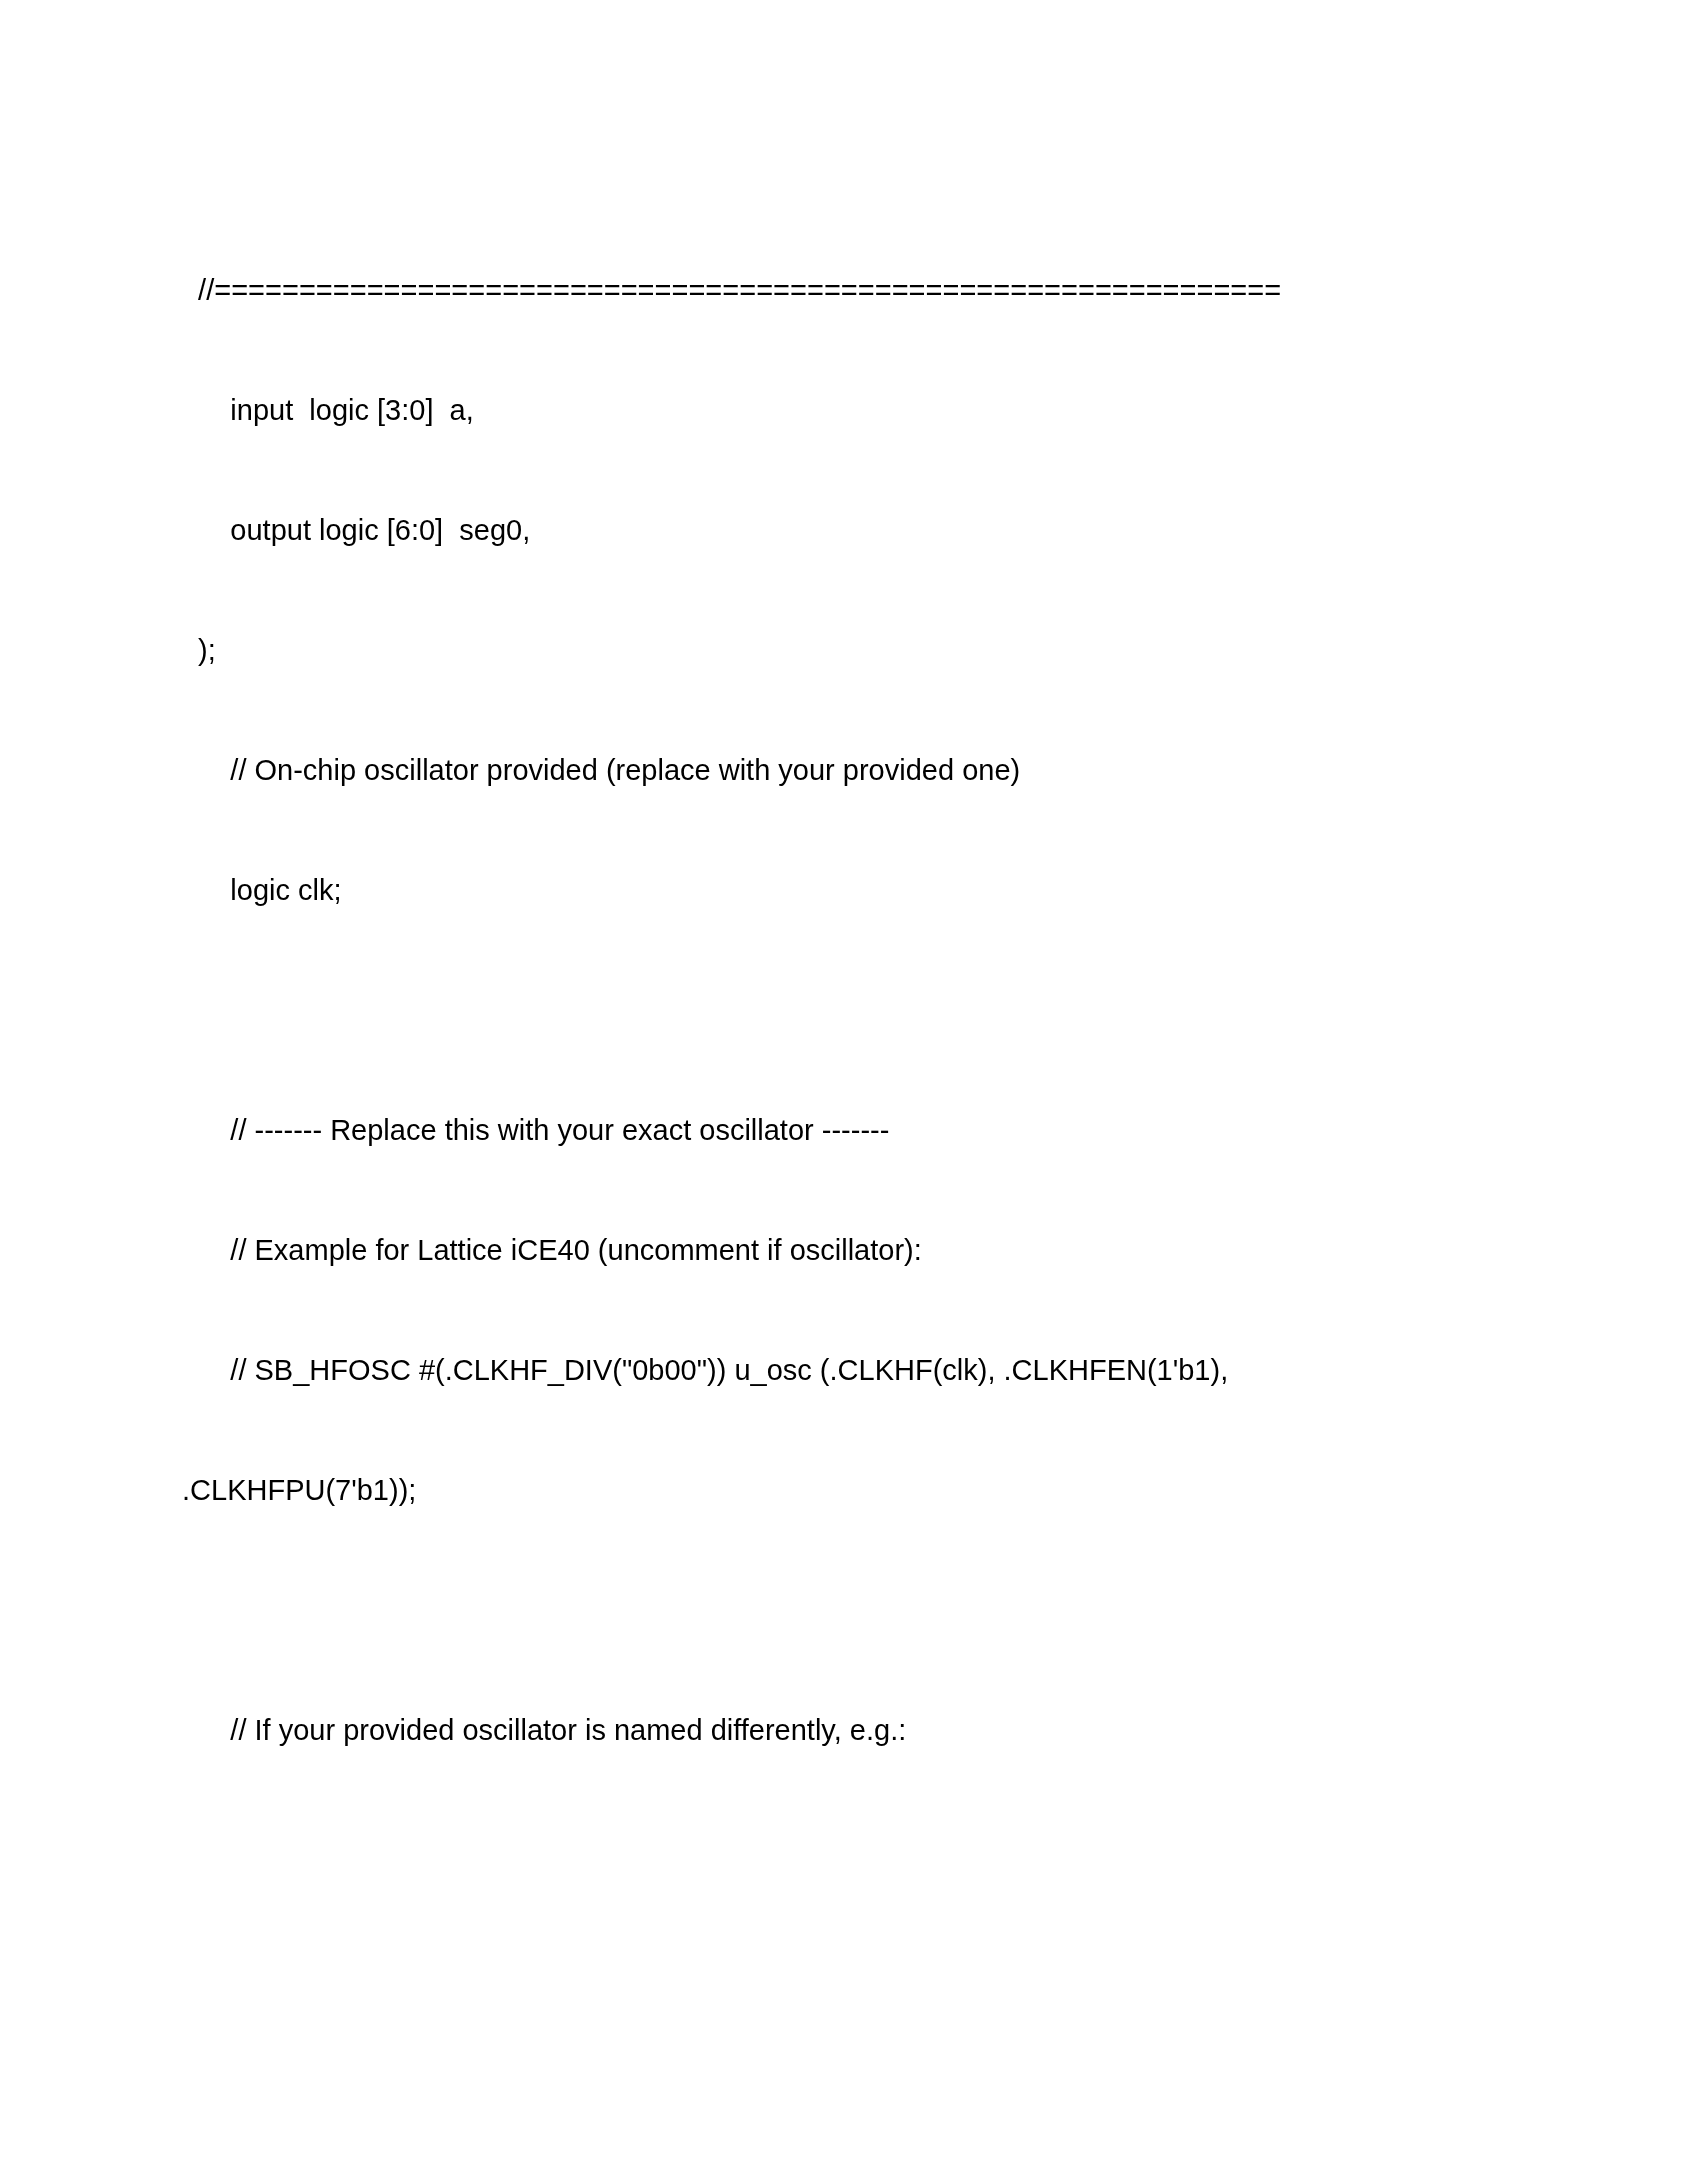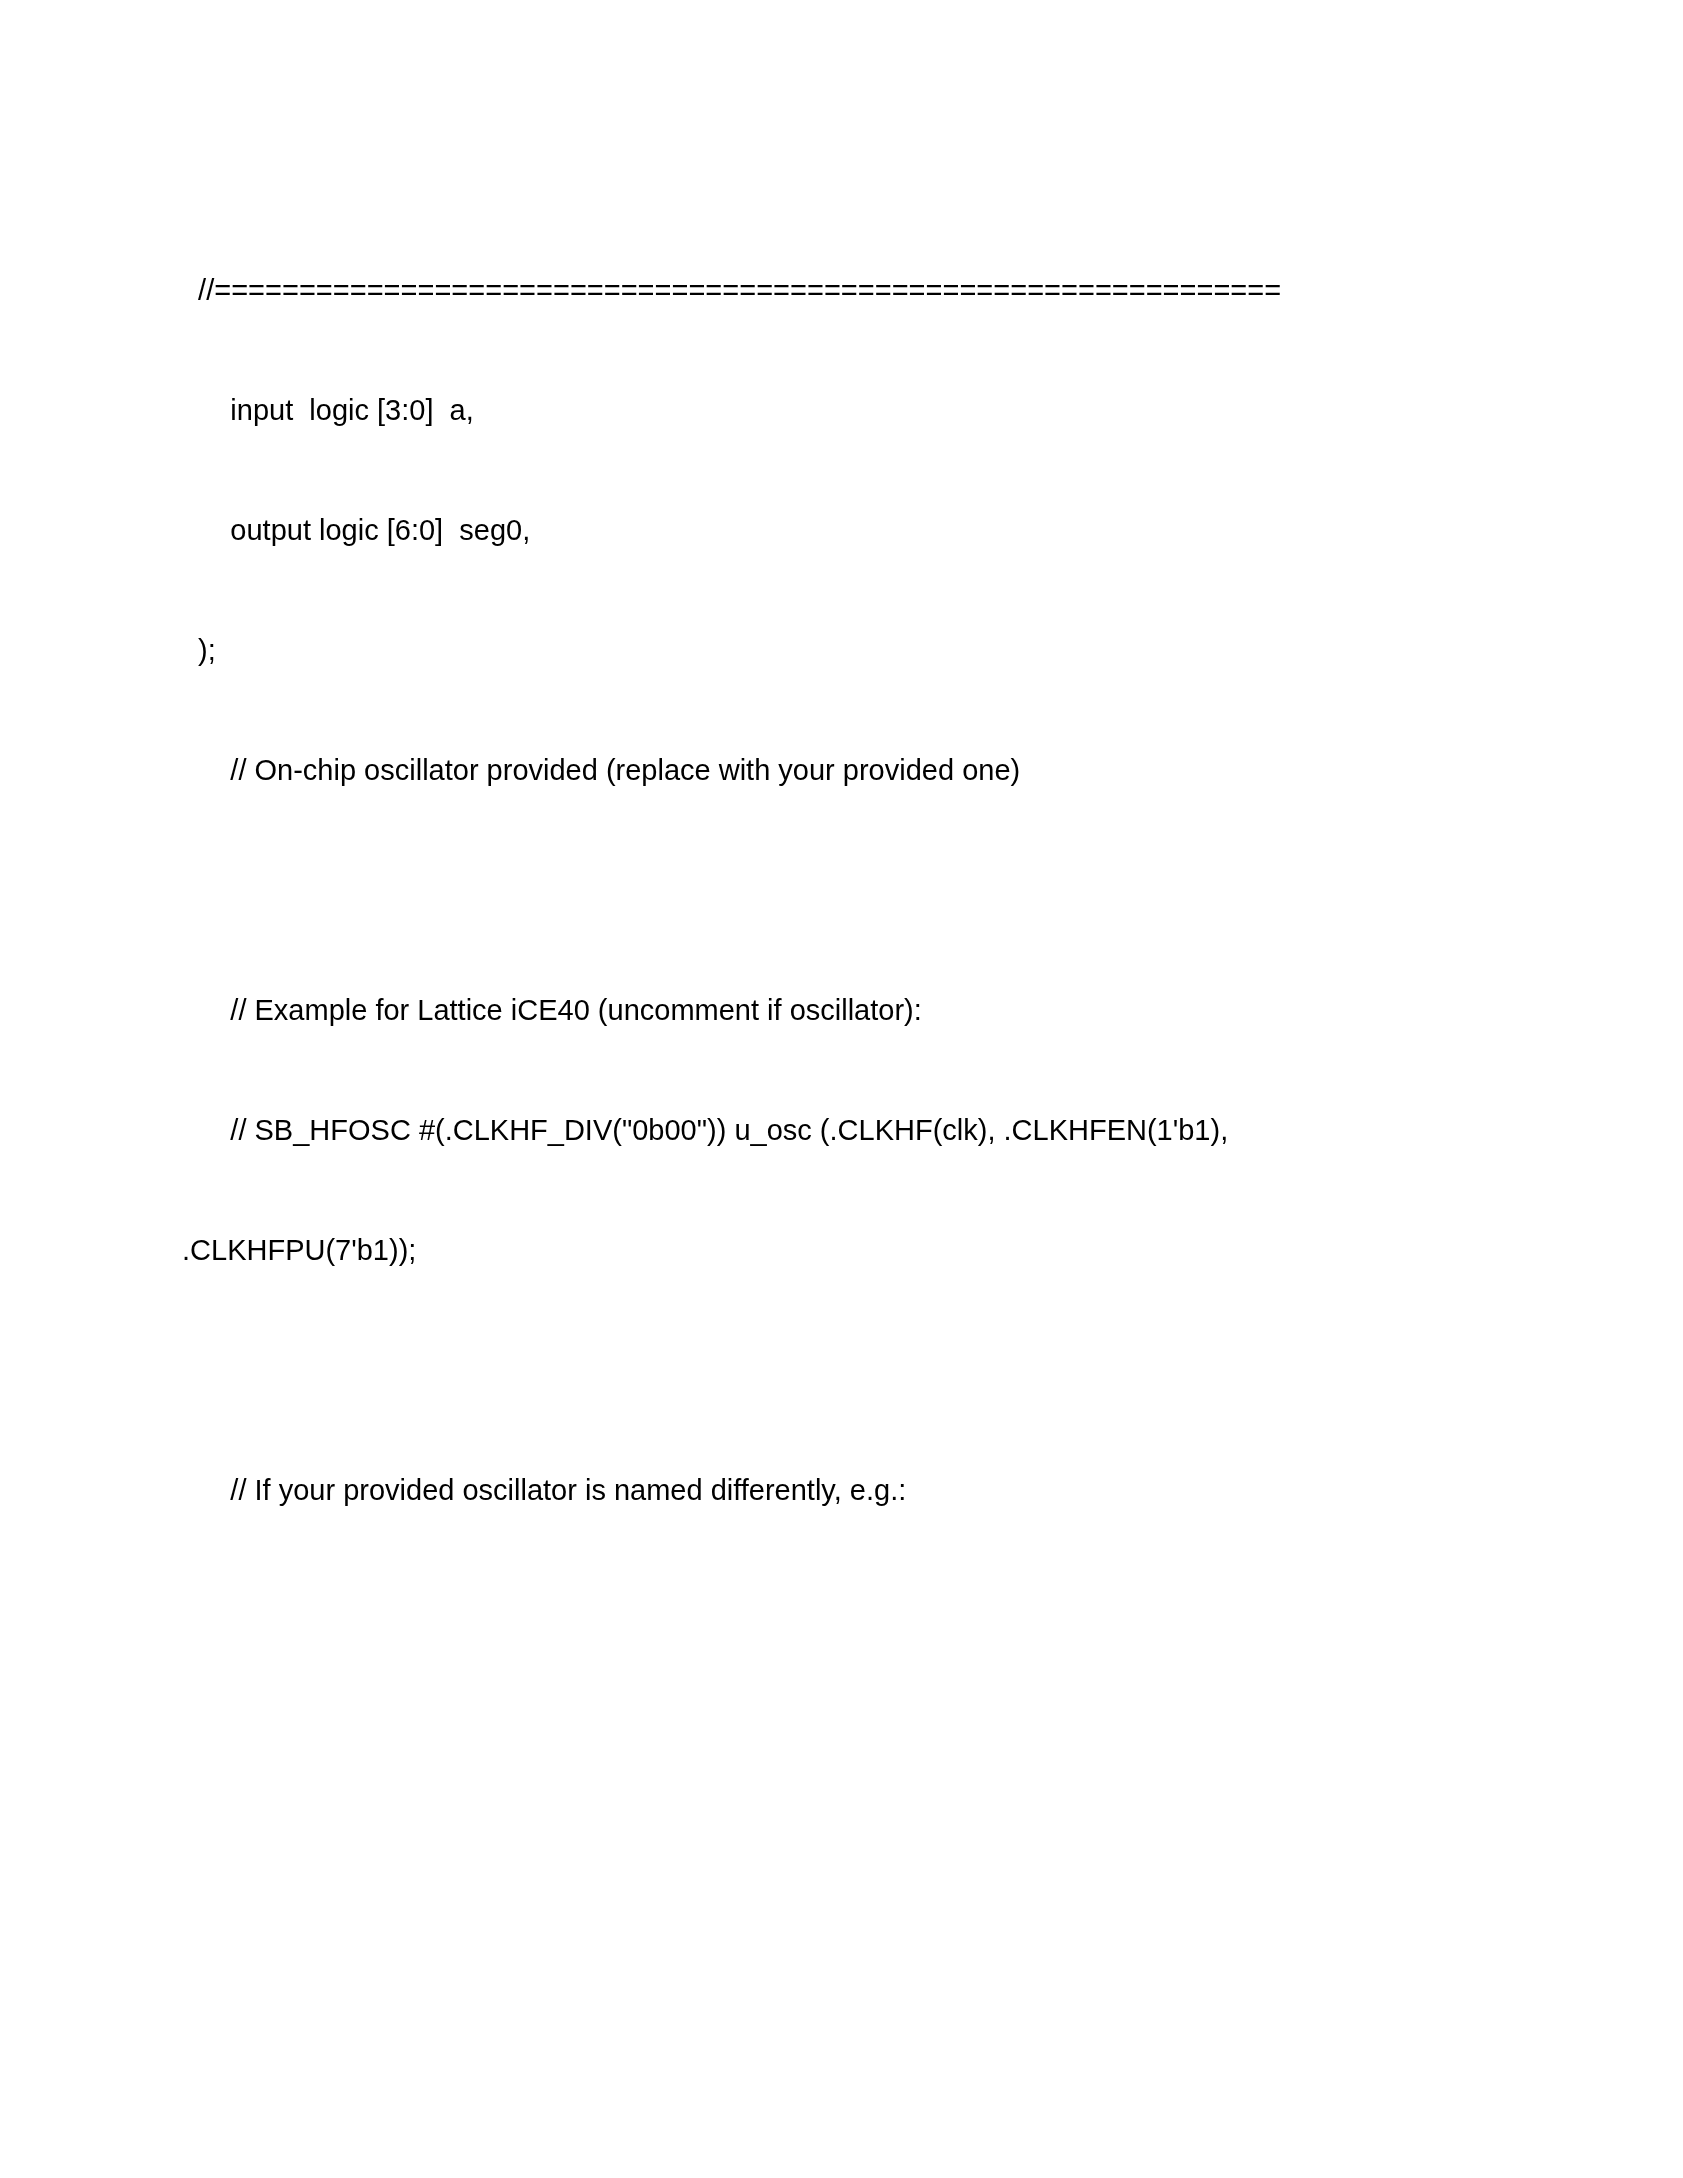--- a/index.html
+++ b/index.html
@@ -34,21 +34,23 @@
 </head>
 <body>
 
 <div class="page">
   <div class="code">
     <div class="line">  //===============================================================</div>
     <div class="line">      input  logic [3:0]  a,</div>
     <div class="line">      output logic [6:0]  seg0,</div>
     <div class="line">  );</div>
     <div class="line">      // On-chip oscillator provided (replace with your provided one)</div>
+    <div class="line">      logic clk;</div>
     <div class="line"></div>
+    <div class="line">      // ------- Replace this with your exact oscillator -------</div>
     <div class="line">      // Example for Lattice iCE40 (uncomment if oscillator):</div>
     <div class="line">      // SB_HFOSC #(.CLKHF_DIV("0b00")) u_osc (.CLKHF(clk), .CLKHFEN(1'b1),</div>
     <div class="line">.CLKHFPU(7'b1));</div>
     <div class="line"></div>
     <div class="line">      // If your provided oscillator is named differently, e.g.:</div>
     
     
     
     
     

